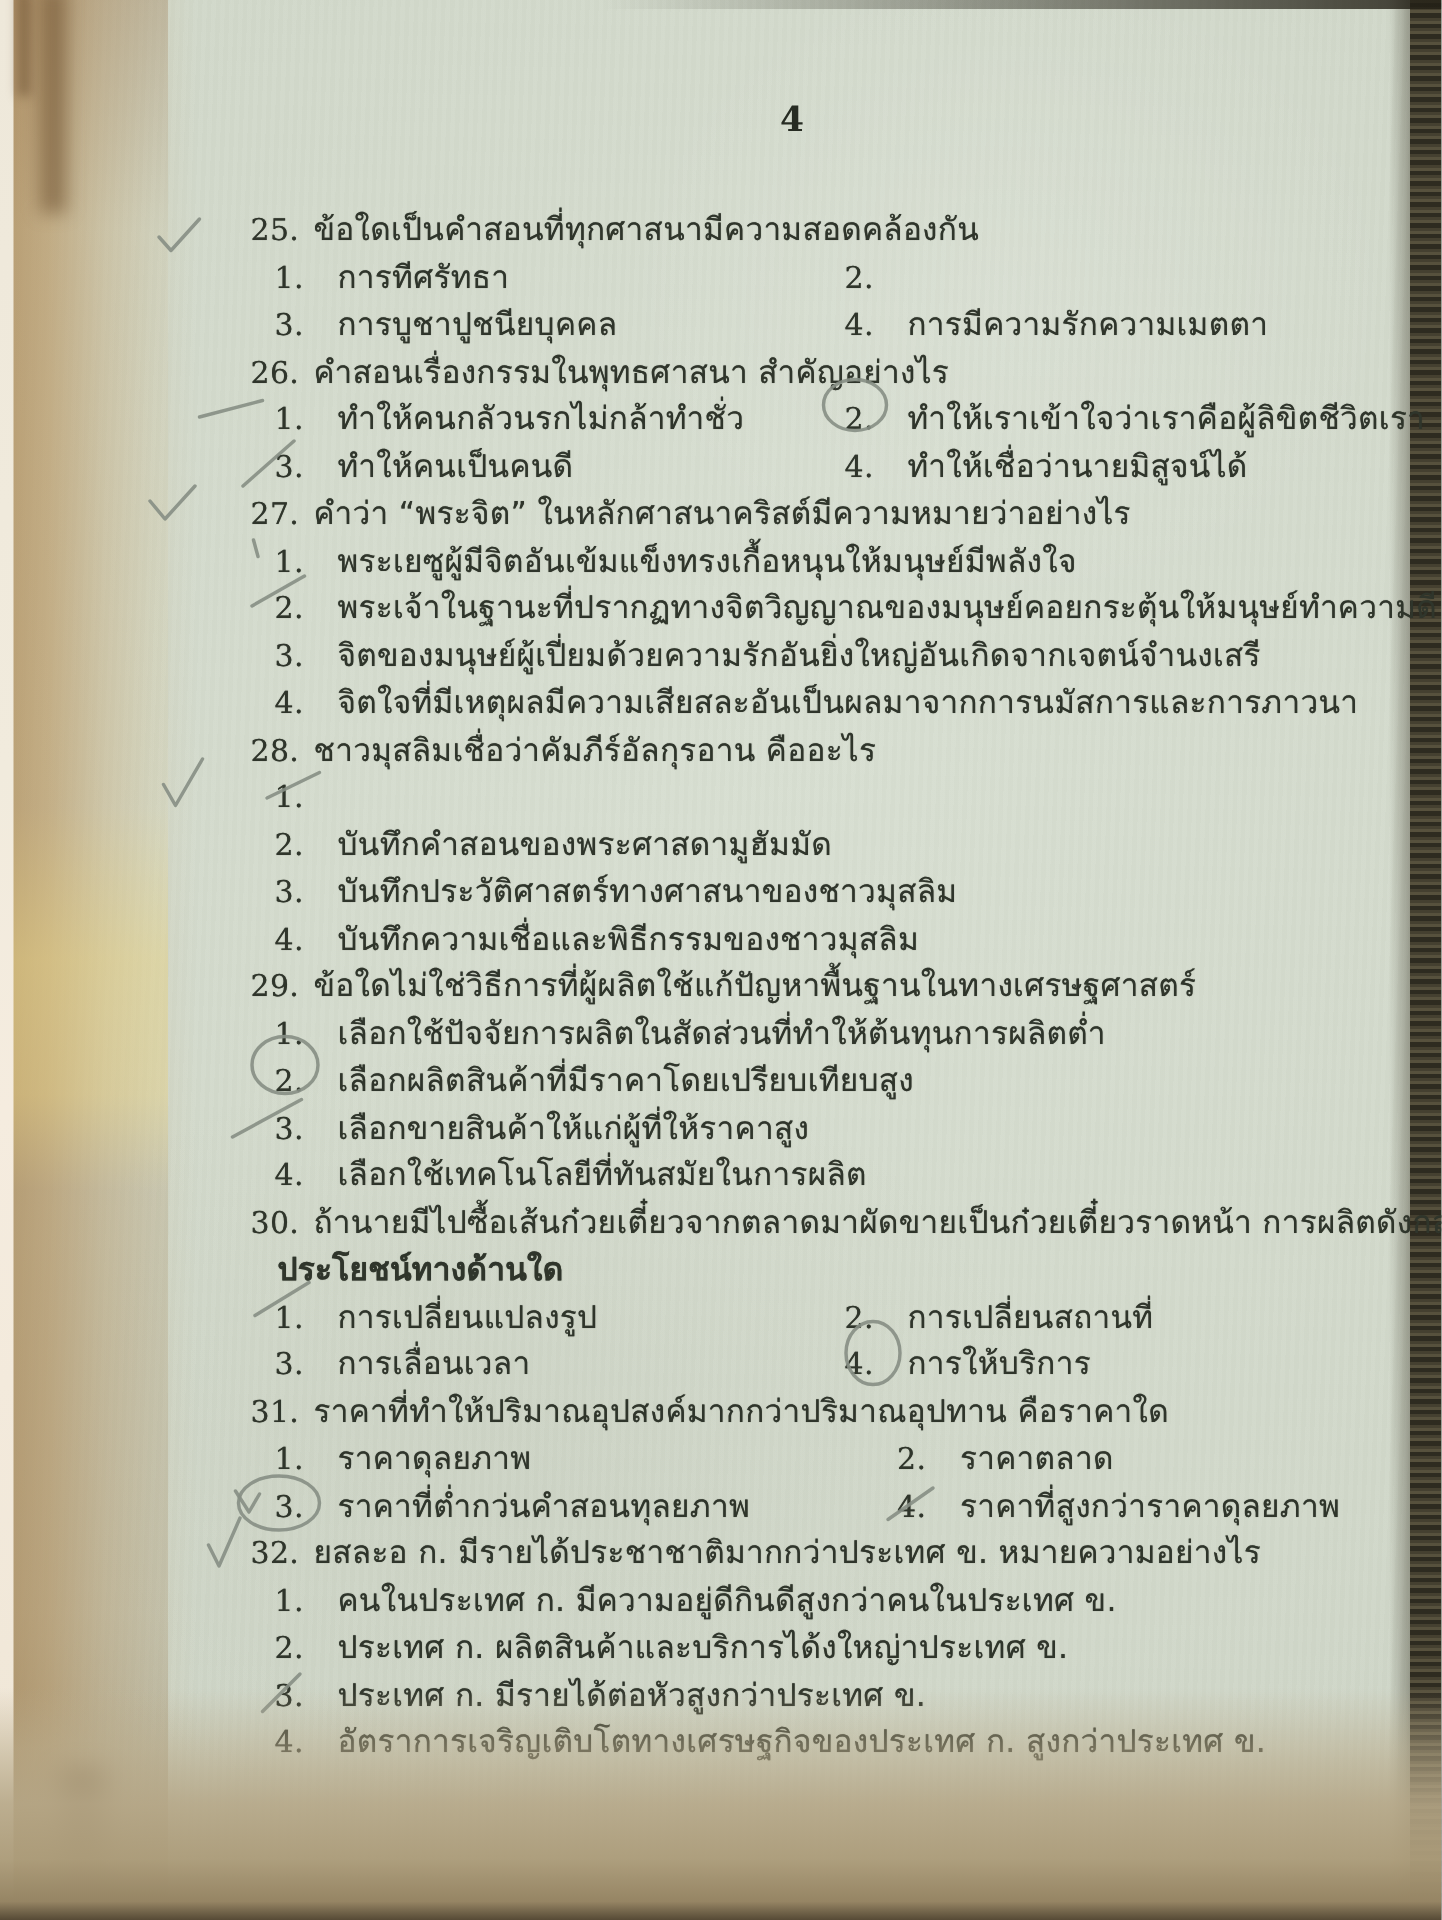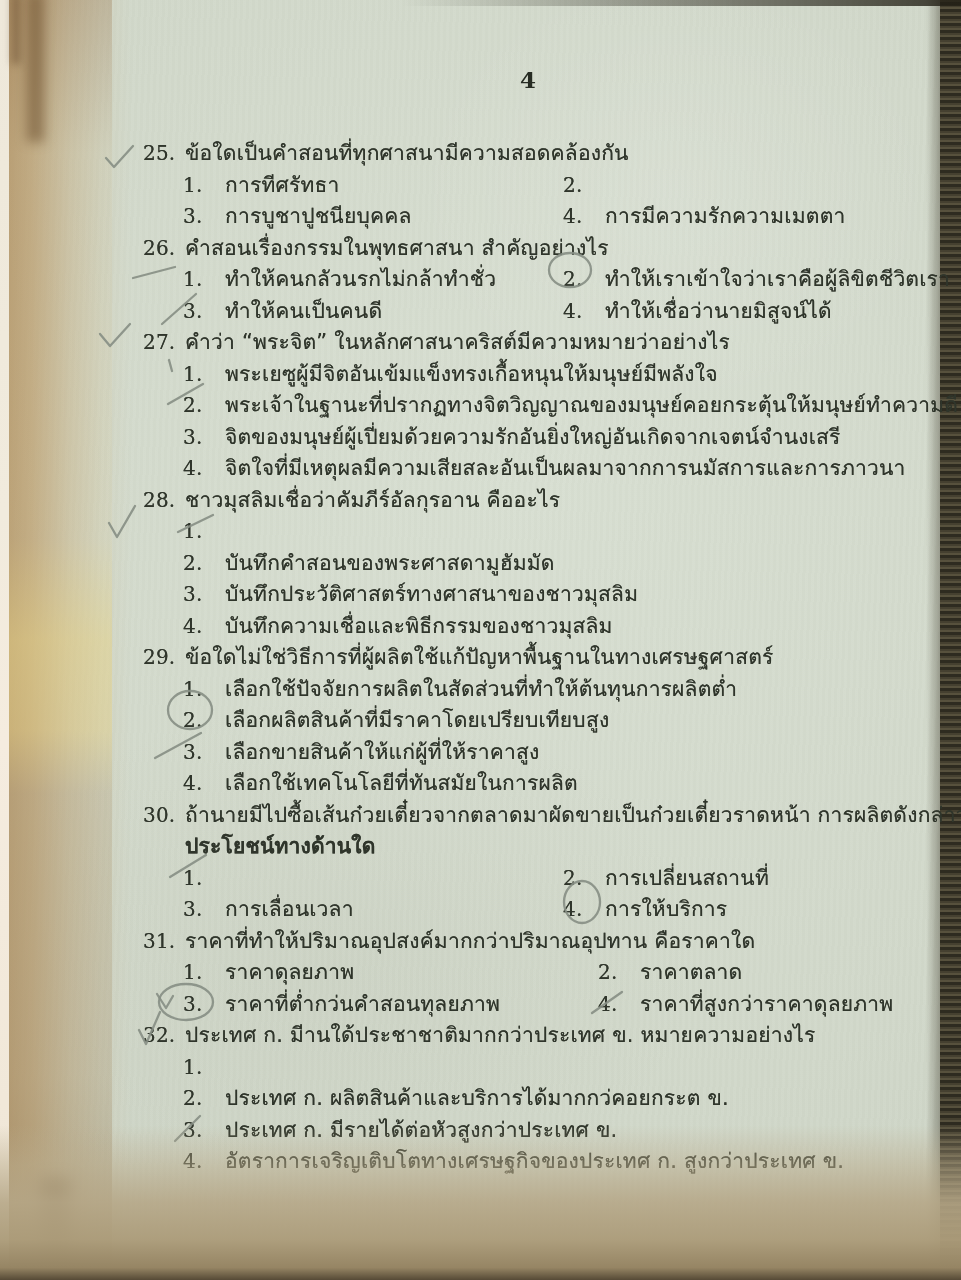--- a/index.html
+++ b/index.html
@@ -86,21 +86,21 @@
   }
   
   .content{
     position:absolute;left:143px;top:138px;width:795px;
     font-size:21px;line-height:31.5px;
     letter-spacing:0.2px;
     text-shadow:0 0 0.5px rgba(47,53,43,0.8);
   }
   .q-head{display:flex;white-space:nowrap;height:31.5px;}
   .q-head-cont{white-space:nowrap;height:31.5px;padding-left:42px;font-weight:bold;}
-  .q-num{flex:none;width:42px;font-family:"DejaVu Serif","Liberation Serif",serif;font-size:20px;}
+  .q-num{flex:none;width:42px;font-family:"DejaVu Serif","Liberation Serif",serif;font-size:20px;margin-left:24px;}
   .opts-cols{display:grid;grid-template-columns:420px 1fr;}
   .opts-cols.wide{grid-template-columns:455px 1fr;}
   .opts-rows .opt{padding-left:40px;}
   .opt{display:flex;white-space:nowrap;height:31.5px;}
   .opts-cols .opt:nth-child(odd){padding-left:40px;}
   .opts-cols .opt:nth-child(even){padding-left:0;}
   .o-num{flex:none;width:42px;font-family:"DejaVu Serif","Liberation Serif",serif;font-size:20px;}
   .neg{text-decoration-thickness:1.6px;text-underline-offset:4px;}
   
   .marks{position:absolute;left:0;top:0;pointer-events:none;}
@@ -251,20 +251,21 @@
 
     <div>
       <div class="q-head">
         <span class="q-num">30.</span>
         <span>ถ้านายมีไปซื้อเส้นก๋วยเตี๋ยวจากตลาดมาผัดขายเป็นก๋วยเตี๋ยวราดหน้า การผลิตดังกล่าวเป็นการสร้างอรรถ</span>
       </div>
       <div class="q-head-cont">ประโยชน์ทางด้านใด</div>
       <div class="opts-cols">
         <div class="opt">
             <span class="o-num">1.</span>
+            <span>การเปลี่ยนแปลงรูป</span>
           </div>
         <div class="opt">
             <span class="o-num">2.</span>
             <span>การเปลี่ยนสถานที่</span>
           </div>
         <div class="opt">
             <span class="o-num">3.</span>
             <span>การเลื่อนเวลา</span>
           </div>
         <div class="opt">
@@ -295,29 +296,30 @@
         <div class="opt">
             <span class="o-num">4.</span>
             <span>ราคาที่สูงกว่าราคาดุลยภาพ</span>
           </div>
       </div>
     </div>
 
     <div>
       <div class="q-head">
         <span class="q-num">32.</span>
-        <span>ประเทศ ก. มีานใด้ประชาชาติมากกว่าประเทศ ข. หมายความอย่างไร</span>
+        <span>ยสละอ ก. มีรายได้ประชาชาติมากกว่าประเทศ ข. หมายความอย่างไร</span>
       </div>
       <div class="opts-rows">
         <div class="opt">
             <span class="o-num">1.</span>
-          </div>
-        <div class="opt">
-            <span class="o-num">2.</span>
-            <span>ประเทศ ก. ผลิตสินค้าและบริการได้มากกว่คอยกระต ข.</span>
+            <span>คนในประเทศ ก. มีความอยู่ดีกินดีสูงกว่าคนในประเทศ ข.</span>
+          </div>
+        <div class="opt">
+            <span class="o-num">2.</span>
+            <span>ประเทศ ก. ผลิตสินค้าและบริการได้งใหญ่าประเทศ ข.</span>
           </div>
         <div class="opt">
             <span class="o-num">3.</span>
             <span>ประเทศ ก. มีรายได้ต่อหัวสูงกว่าประเทศ ข.</span>
           </div>
         <div class="opt">
             <span class="o-num">4.</span>
             <span>อัตราการเจริญเติบโตทางเศรษฐกิจของประเทศ ก. สูงกว่าประเทศ ข.</span>
           </div>
       </div>

